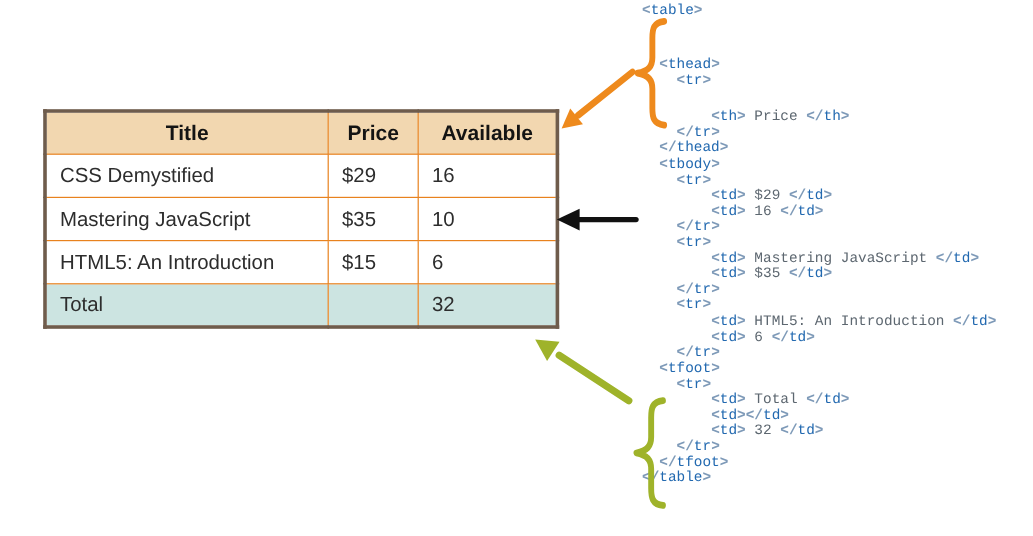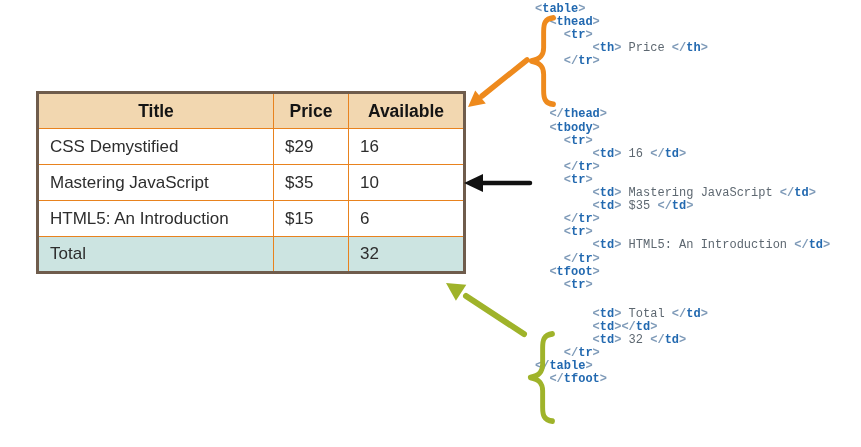--- a/index.html
+++ b/index.html
@@ -48,21 +48,21 @@
   .code-panel {
     position: absolute;
     left: 535px;
     top: 3px;
     font-family: "Liberation Mono", "DejaVu Sans Mono", monospace;
     font-size: 12px;
     line-height: 13.1px;
   }
   .code-line { height: 13.1px; white-space: pre; }
   .code-bracket { color: var(--bracket_blue); font-weight: bold; }
-  .code-tag     { color: var(--tag_blue);     font-weight: bold; }
+  .code-tag     { color: var(--tag_blue);     font-weight: normal; }
   .code-text    { color: var(--code_gray); }
 
   
   .anno { position: absolute; pointer-events: none; }
   .stroke-orange { stroke: var(--orange); fill: none; }
   .fill-orange   { fill: var(--orange);   stroke: none; }
   .stroke-green  { stroke: var(--green);  fill: none; }
   .fill-green    { fill: var(--green);    stroke: none; }
   .stroke-black  { stroke: var(--black);  fill: none; }
   .fill-black    { fill: var(--black);    stroke: none; }
@@ -106,44 +106,46 @@
       <tr>
         <td>Total</td>
         <td></td>
         <td>32</td>
       </tr>
     </tfoot>
   </table>
 
   <div class="code-panel">
       <div class="code-line" style="padding-left: 0ch;"><span class="code-bracket">&lt;</span><span class="code-tag">table</span><span class="code-bracket">&gt;</span></div>
-      <div class="code-line" style="padding-left: 2ch;"><span class="code-bracket">&lt;</span><span class="code-tag">thead</span><span class="code-bracket">&gt;</span></div>
+      <div class="code-line" style="padding-left: 2ch; margin-top: 32px;"><span class="code-bracket">&lt;</span><span class="code-tag">thead</span><span class="code-bracket">&gt;</span></div>
       <div class="code-line" style="padding-left: 4ch;"><span class="code-bracket">&lt;</span><span class="code-tag">tr</span><span class="code-bracket">&gt;</span></div>
-      <div class="code-line" style="padding-left: 8ch;"><span class="code-bracket">&lt;</span><span class="code-tag">th</span><span class="code-bracket">&gt;</span><span class="code-text"> Price </span><span class="code-bracket">&lt;/</span><span class="code-tag">th</span><span class="code-bracket">&gt;</span></div>
+      <div class="code-line" style="padding-left: 8ch; margin-top: 17px;"><span class="code-bracket">&lt;</span><span class="code-tag">th</span><span class="code-bracket">&gt;</span><span class="code-text"> Price </span><span class="code-bracket">&lt;/</span><span class="code-tag">th</span><span class="code-bracket">&gt;</span></div>
       <div class="code-line" style="padding-left: 4ch;"><span class="code-bracket">&lt;/</span><span class="code-tag">tr</span><span class="code-bracket">&gt;</span></div>
-      <div class="code-line" style="padding-left: 2ch; margin-top: 40px;"><span class="code-bracket">&lt;/</span><span class="code-tag">thead</span><span class="code-bracket">&gt;</span></div>
+      <div class="code-line" style="padding-left: 2ch;"><span class="code-bracket">&lt;/</span><span class="code-tag">thead</span><span class="code-bracket">&gt;</span></div>
       <div class="code-line" style="padding-left: 2ch;"><span class="code-bracket">&lt;</span><span class="code-tag">tbody</span><span class="code-bracket">&gt;</span></div>
       <div class="code-line" style="padding-left: 4ch;"><span class="code-bracket">&lt;</span><span class="code-tag">tr</span><span class="code-bracket">&gt;</span></div>
+      <div class="code-line" style="padding-left: 8ch;"><span class="code-bracket">&lt;</span><span class="code-tag">td</span><span class="code-bracket">&gt;</span><span class="code-text"> $29 </span><span class="code-bracket">&lt;/</span><span class="code-tag">td</span><span class="code-bracket">&gt;</span></div>
       <div class="code-line" style="padding-left: 8ch;"><span class="code-bracket">&lt;</span><span class="code-tag">td</span><span class="code-bracket">&gt;</span><span class="code-text"> 16 </span><span class="code-bracket">&lt;/</span><span class="code-tag">td</span><span class="code-bracket">&gt;</span></div>
       <div class="code-line" style="padding-left: 4ch;"><span class="code-bracket">&lt;/</span><span class="code-tag">tr</span><span class="code-bracket">&gt;</span></div>
       <div class="code-line" style="padding-left: 4ch;"><span class="code-bracket">&lt;</span><span class="code-tag">tr</span><span class="code-bracket">&gt;</span></div>
       <div class="code-line" style="padding-left: 8ch;"><span class="code-bracket">&lt;</span><span class="code-tag">td</span><span class="code-bracket">&gt;</span><span class="code-text"> Mastering JavaScript </span><span class="code-bracket">&lt;/</span><span class="code-tag">td</span><span class="code-bracket">&gt;</span></div>
       <div class="code-line" style="padding-left: 8ch;"><span class="code-bracket">&lt;</span><span class="code-tag">td</span><span class="code-bracket">&gt;</span><span class="code-text"> $35 </span><span class="code-bracket">&lt;/</span><span class="code-tag">td</span><span class="code-bracket">&gt;</span></div>
       <div class="code-line" style="padding-left: 4ch;"><span class="code-bracket">&lt;/</span><span class="code-tag">tr</span><span class="code-bracket">&gt;</span></div>
       <div class="code-line" style="padding-left: 4ch;"><span class="code-bracket">&lt;</span><span class="code-tag">tr</span><span class="code-bracket">&gt;</span></div>
       <div class="code-line" style="padding-left: 8ch;"><span class="code-bracket">&lt;</span><span class="code-tag">td</span><span class="code-bracket">&gt;</span><span class="code-text"> HTML5: An Introduction </span><span class="code-bracket">&lt;/</span><span class="code-tag">td</span><span class="code-bracket">&gt;</span></div>
+      <div class="code-line" style="padding-left: 8ch;"><span class="code-bracket">&lt;</span><span class="code-tag">td</span><span class="code-bracket">&gt;</span><span class="code-text"> 6 </span><span class="code-bracket">&lt;/</span><span class="code-tag">td</span><span class="code-bracket">&gt;</span></div>
       <div class="code-line" style="padding-left: 4ch;"><span class="code-bracket">&lt;/</span><span class="code-tag">tr</span><span class="code-bracket">&gt;</span></div>
       <div class="code-line" style="padding-left: 2ch;"><span class="code-bracket">&lt;</span><span class="code-tag">tfoot</span><span class="code-bracket">&gt;</span></div>
       <div class="code-line" style="padding-left: 4ch;"><span class="code-bracket">&lt;</span><span class="code-tag">tr</span><span class="code-bracket">&gt;</span></div>
-      <div class="code-line" style="padding-left: 8ch; margin-top: 16px;"><span class="code-bracket">&lt;</span><span class="code-tag">td</span><span class="code-bracket">&gt;</span><span class="code-text"> Total </span><span class="code-bracket">&lt;/</span><span class="code-tag">td</span><span class="code-bracket">&gt;</span></div>
+      <div class="code-line" style="padding-left: 8ch;"><span class="code-bracket">&lt;</span><span class="code-tag">td</span><span class="code-bracket">&gt;</span><span class="code-text"> Total </span><span class="code-bracket">&lt;/</span><span class="code-tag">td</span><span class="code-bracket">&gt;</span></div>
       <div class="code-line" style="padding-left: 8ch;"><span class="code-bracket">&lt;</span><span class="code-tag">td</span><span class="code-bracket">&gt;</span><span class="code-bracket">&lt;/</span><span class="code-tag">td</span><span class="code-bracket">&gt;</span></div>
       <div class="code-line" style="padding-left: 8ch;"><span class="code-bracket">&lt;</span><span class="code-tag">td</span><span class="code-bracket">&gt;</span><span class="code-text"> 32 </span><span class="code-bracket">&lt;/</span><span class="code-tag">td</span><span class="code-bracket">&gt;</span></div>
       <div class="code-line" style="padding-left: 4ch;"><span class="code-bracket">&lt;/</span><span class="code-tag">tr</span><span class="code-bracket">&gt;</span></div>
+      <div class="code-line" style="padding-left: 2ch;"><span class="code-bracket">&lt;/</span><span class="code-tag">tfoot</span><span class="code-bracket">&gt;</span></div>
       <div class="code-line" style="padding-left: 0ch;"><span class="code-bracket">&lt;/</span><span class="code-tag">table</span><span class="code-bracket">&gt;</span></div>
-      <div class="code-line" style="padding-left: 2ch;"><span class="code-bracket">&lt;/</span><span class="code-tag">tfoot</span><span class="code-bracket">&gt;</span></div>
     </div>
 
   <svg class="anno" style="left:524px; top:14px;" width="36" height="94" viewBox="0 0 44 100" preserveAspectRatio="none">
     <path class="stroke-orange" stroke-width="6" stroke-linecap="round" stroke-linejoin="round" d="M 36 4 C 25 5, 24 11, 24 19 L 24 36 C 24 44, 20 48, 9 50 C 20 52, 24 56, 24 64 L 24 81 C 24 89, 25 95, 36 96"></path>
   </svg>
 
   <svg class="anno" style="left:460px; top:50px;" width="76" height="66">
     <path class="stroke-orange" stroke-width="5.5" stroke-linecap="round" d="M 67 10 L 22 46"></path>
     <polygon class="fill-orange" points="8,57 15.2,40.4 25.8,53.6"></polygon>
   </svg>

